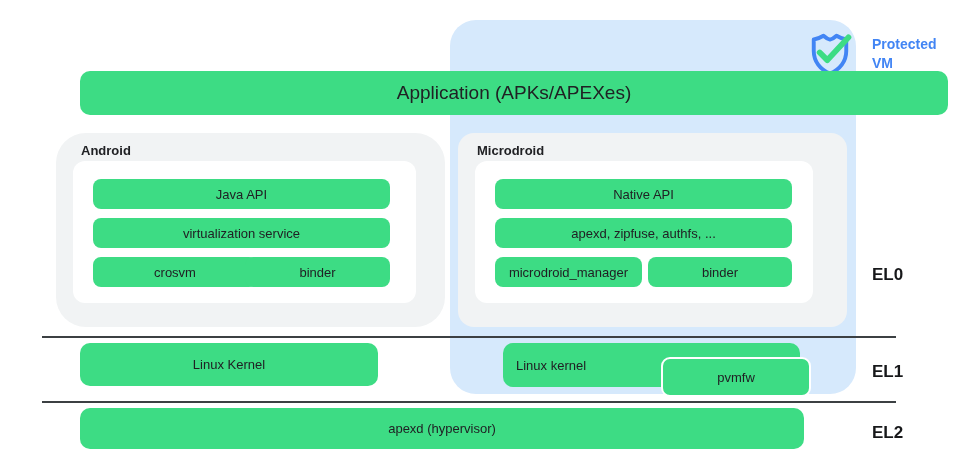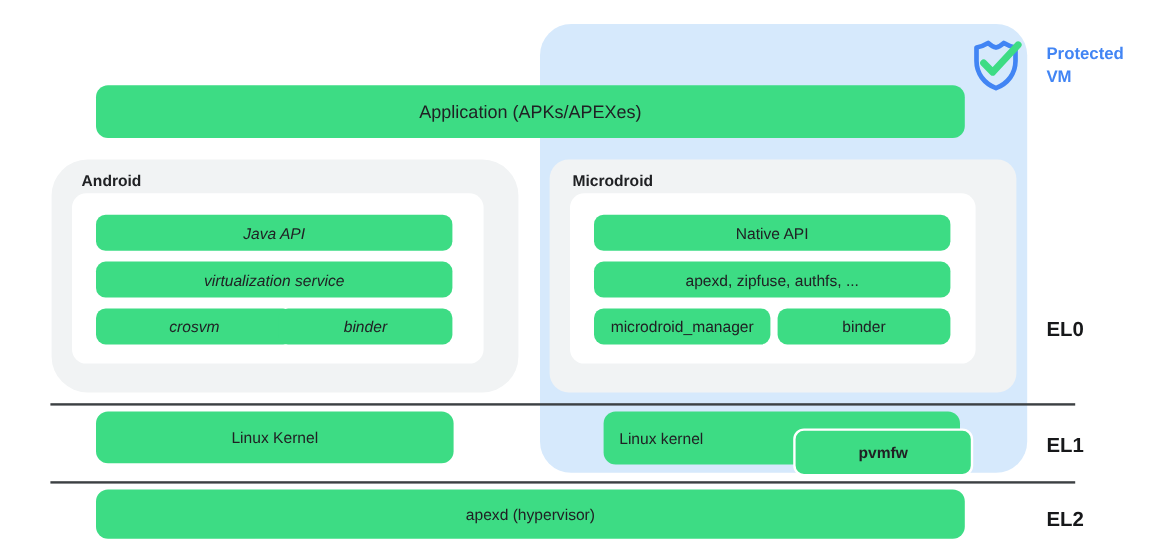--- a/index.html
+++ b/index.html
@@ -33,64 +33,63 @@
     align-items: center;
     justify-content: center;
     font-size: 13px;
     color: var(--text_dark, #202124);
     box-sizing: border-box;
     white-space: nowrap;
   }
   .pill-lg { border-radius: 10px; }
   .pill-sm { border-radius: 8px; }
 
-  .app-pill  { left: 80px; top: 71px; width: 724px; height: 44px; font-size: 15px; }
+  .app-pill  { left: 80px; top: 71px; width: 868px; height: 44px; font-size: 19px; }
   .pkvm-pill { left: 80px; top: 408px; width: 724px; height: 41px; }
 
   
   .group {
     background: var(--gray, #f1f3f4);
     border-radius: 16px;
     width: 389px; height: 194px;
     top: 133px;
   }
-  .group-android   { left: 43px; border-radius: 30px; }
+  .group-android   { left: 56px; border-radius: 30px; }
   .group-microdroid{ left: 458px; }
   .group-title {
     position: absolute;
     top: 10px;
     font-size: 13px;
     font-weight: 700;
     color: #202124;
   }
   .group-android .group-title    { left: 25px; }
   .group-microdroid .group-title { left: 19px; }
   .inner-panel {
     position: absolute;
     left: 17px; top: 28px;
     height: 142px;
     background: #ffffff;
     border-radius: 12px;
   }
-  .group-android .inner-panel    { width: 343px; font-style: italic; }
+  .group-android .inner-panel    { width: 343px; }
   .group-microdroid .inner-panel { width: 338px; }
   .inner-panel .pill { position: absolute; height: 30px; }
 
   
   .kernel-left  { left: 80px; top: 343px; width: 298px; height: 43px; }
   .kernel-right {
     left: 503px; top: 343px; width: 297px; height: 44px;
     justify-content: flex-start;
     padding-left: 13px;
   }
   .pvmfw-pill {
     left: 661px; top: 357px; width: 150px; height: 40px;
     border: 2px solid #ffffff;
     border-radius: 9px;
-    font-weight: bold;
   }
 
   
   .divider {
     left: 42px;
     width: 854px;
     height: 1.5px;
     background: var(--line, #3c4043);
   }
   .divider-1 { top: 336px; }

